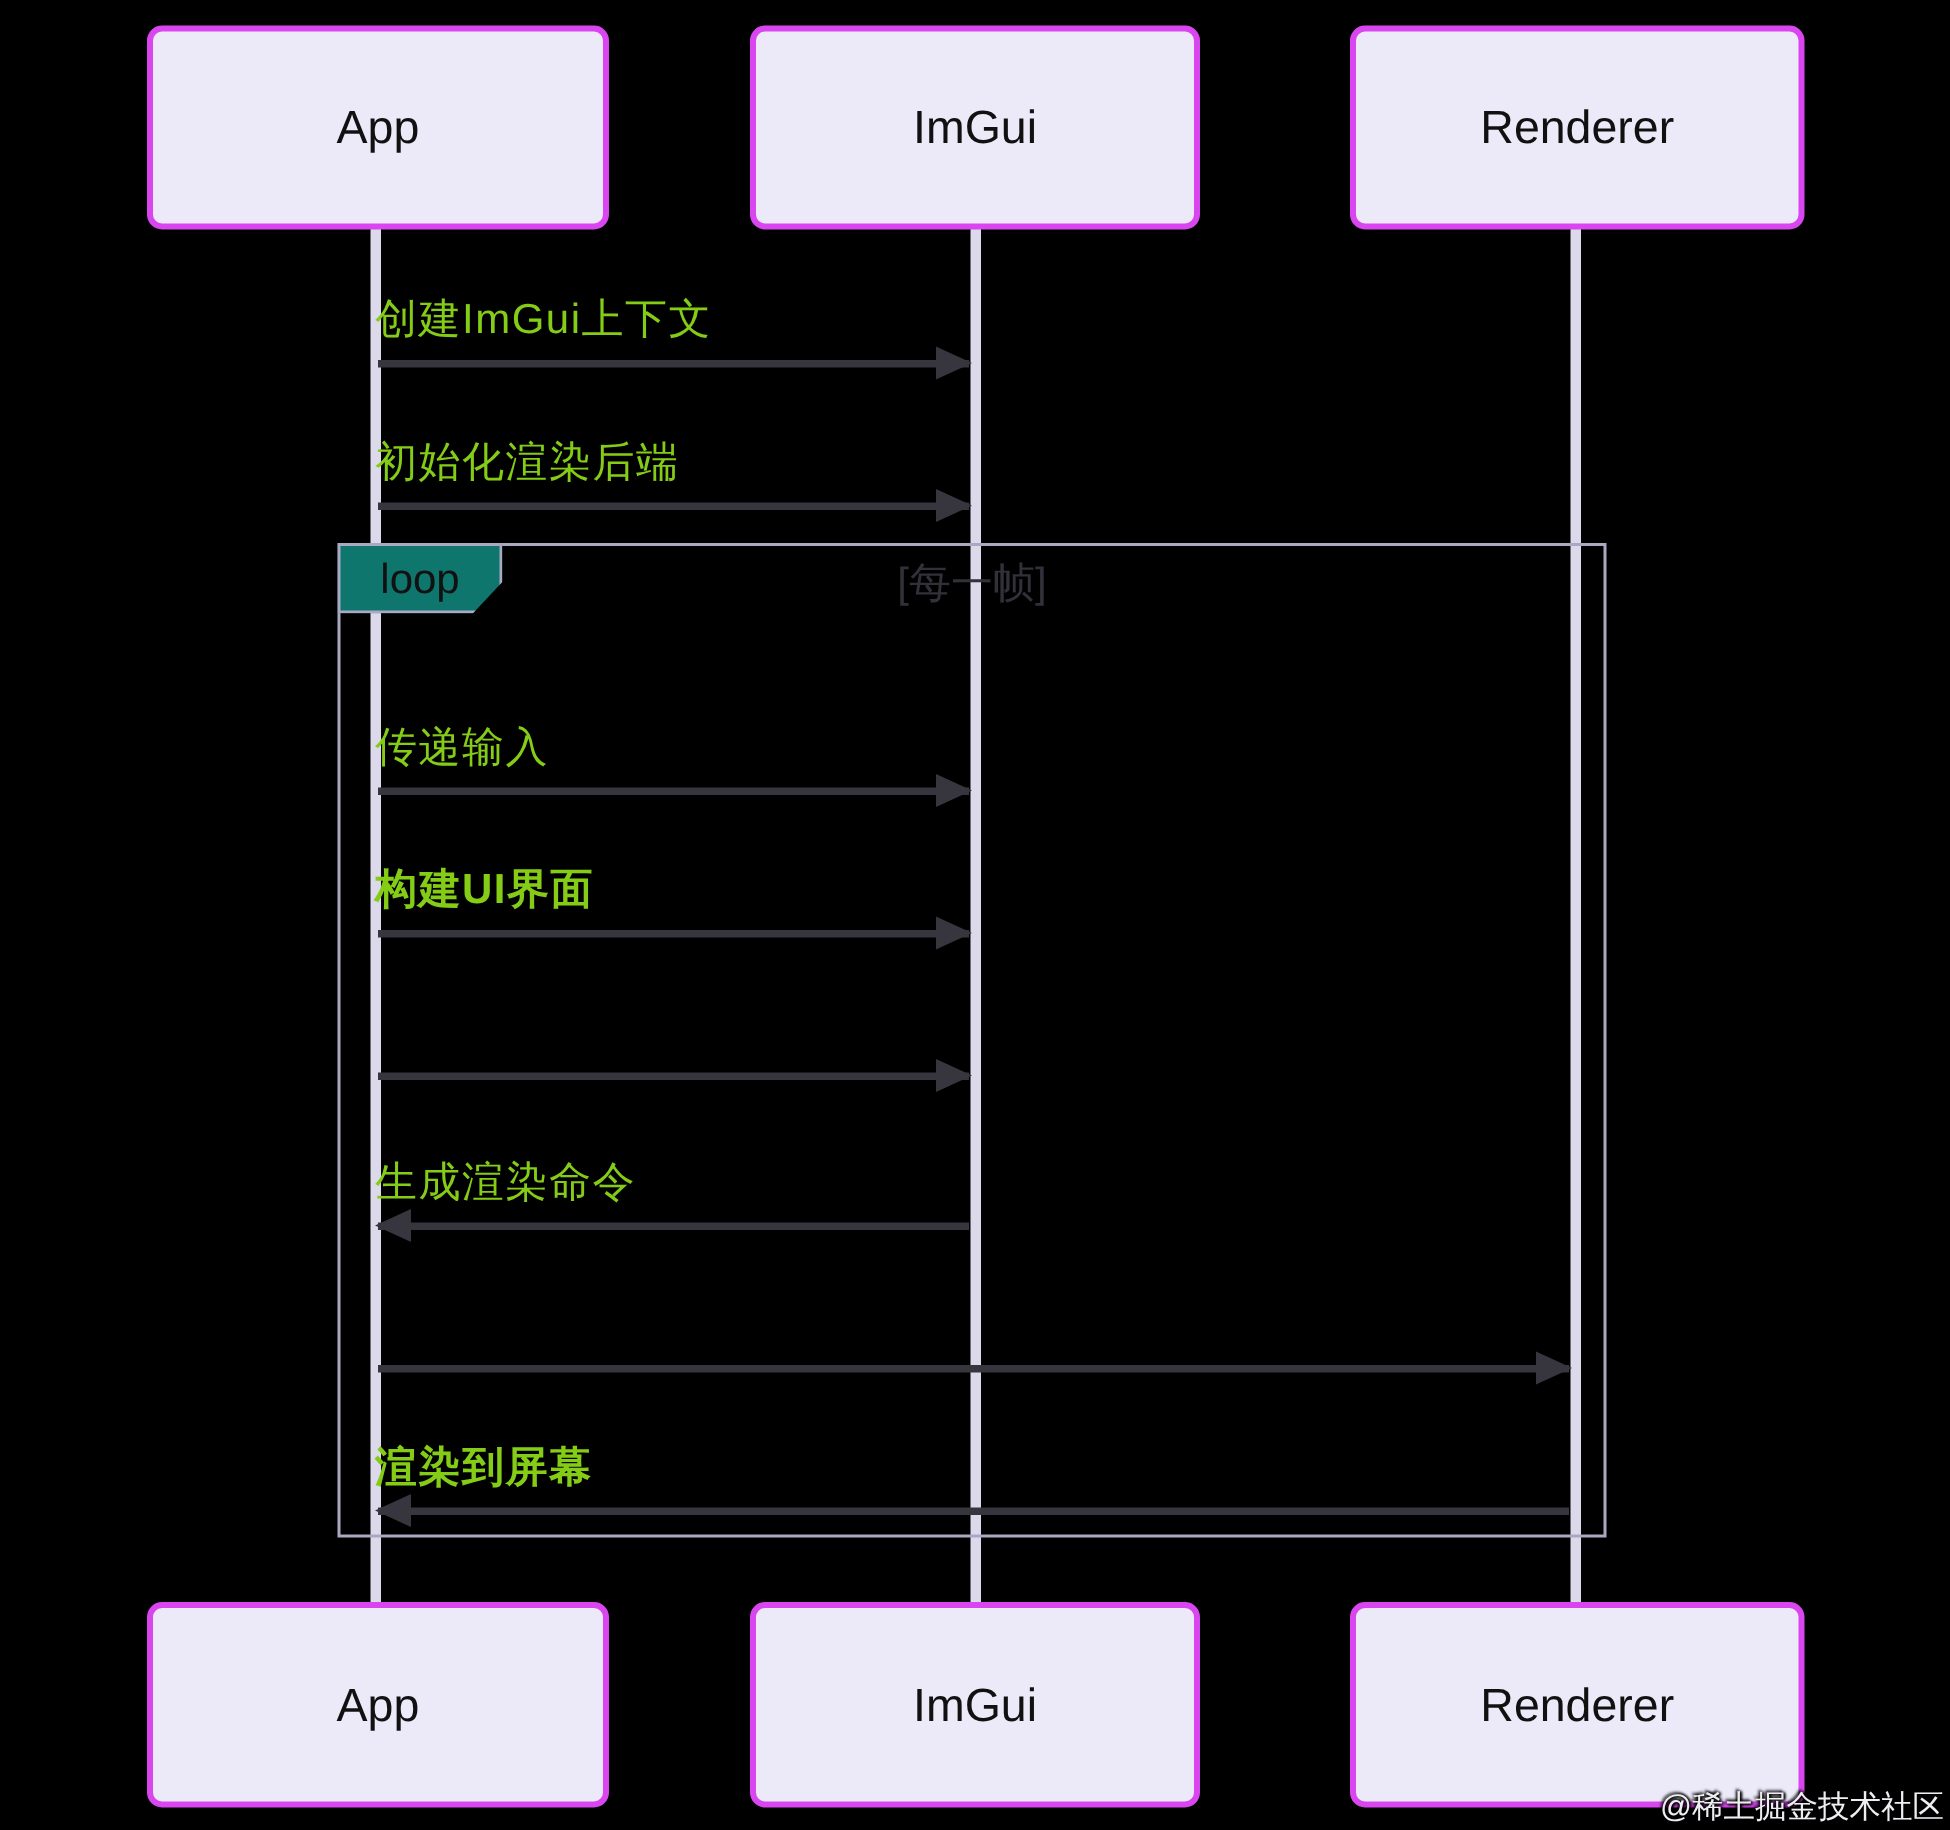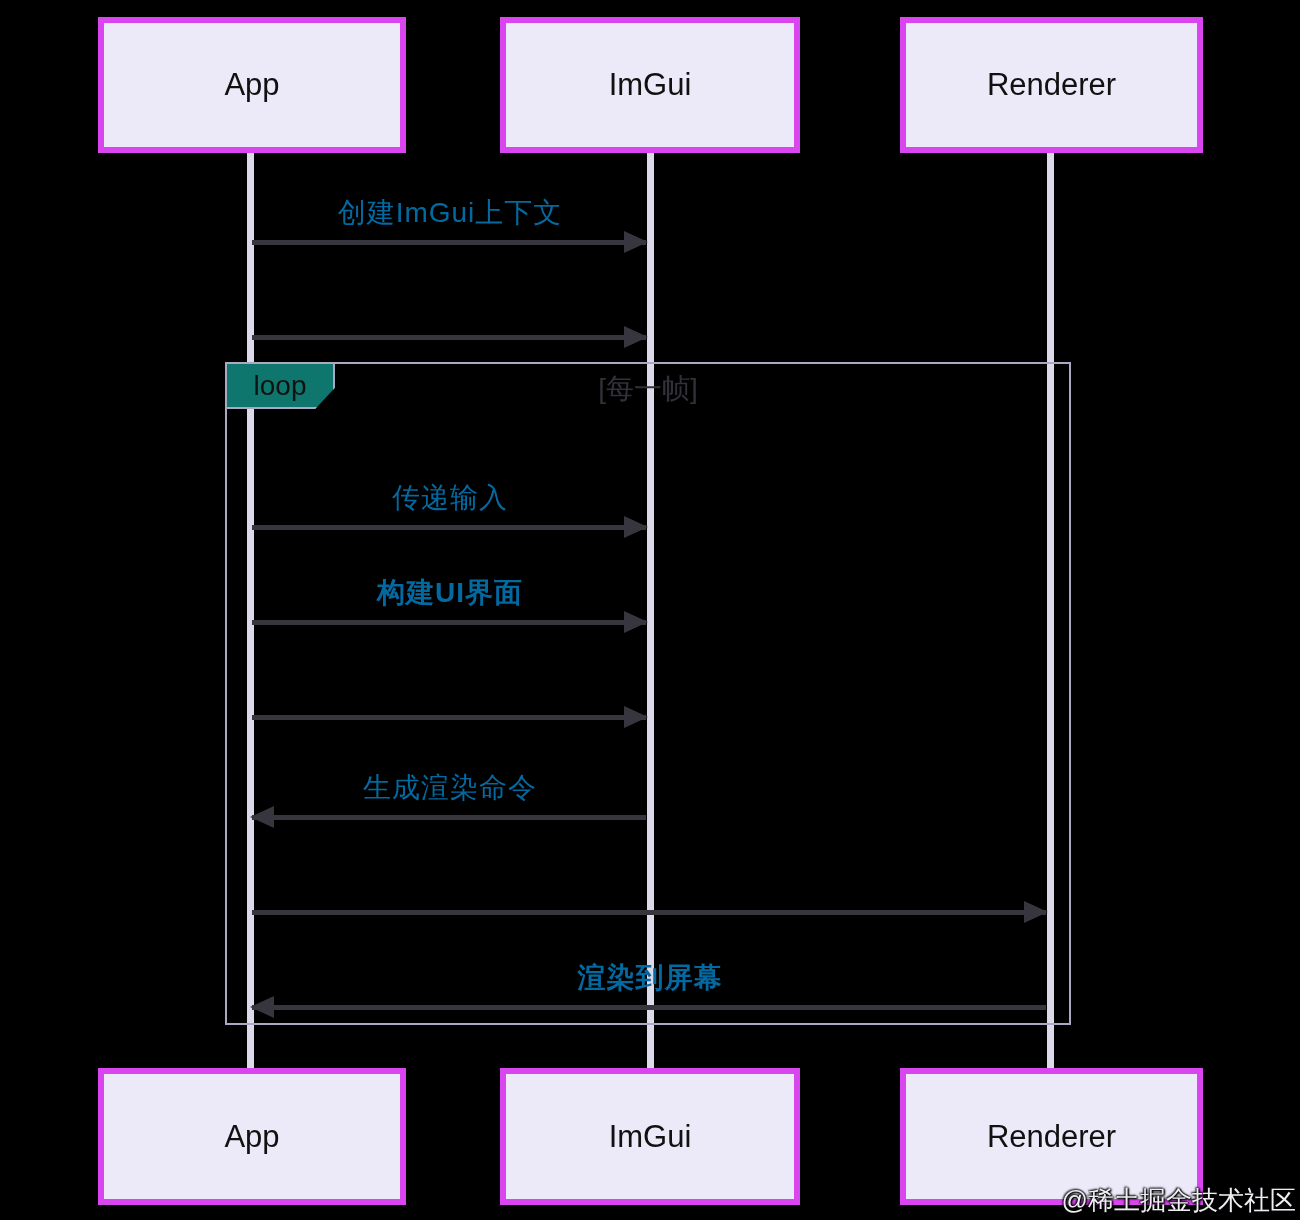--- a/index.html
+++ b/index.html
@@ -7,22 +7,22 @@
     width:1300px;height:1220px;position:relative;overflow:hidden;
     background:#000000;
     font-family:"Liberation Sans","DejaVu Sans",sans-serif;
   }
   .stage{position:absolute;inset:0;}
 
   
   .actor{
     position:absolute;
     background:#ECEAF9;
-    border:6px solid #d946ef;
-    border-radius:0;
+    border:4px solid #d946ef;
+    border-radius:10px;
     display:flex;align-items:center;justify-content:center;
     color:#111;font-size:31px;font-weight:500;
     box-sizing:border-box;
   }
 
   
   .lifeline{
     position:absolute;width:7px;background:#DBD9EA;
   }
 
@@ -38,22 +38,22 @@
     color:#111;font-size:28px;
     clip-path:polygon(0 0,100% 0,100% 55%,82% 100%,0 100%);
   }
   .loop-cond{
     position:absolute;text-align:center;
     color:#32313a;font-size:28px;
   }
 
   
   .msg-label{
-    position:absolute;text-align:center;
-    color:#0369a1;font-size:28px;letter-spacing:1px;
+    position:absolute;text-align:left;
+    color:#84cc16;font-size:28px;letter-spacing:1px;
     white-space:nowrap;
   }
   .arrow{position:absolute;height:0;}
   .arrow .line{
     position:absolute;left:0;right:0;top:-2px;height:5px;background:#37363E;
   }
   .arrow .head{position:absolute;width:0;height:0;top:-11px;}
   .arrow.dir-right .head{
     right:-2px;
     border-left:24px solid #37363E;
@@ -63,21 +63,21 @@
   .arrow.dir-left .head{
     left:-2px;
     border-right:24px solid #37363E;
     border-top:11px solid transparent;
     border-bottom:11px solid transparent;
   }
 
   
   .watermark{
     position:absolute;right:4px;bottom:2px;
-    color:#EDEDF2;font-size:26px;
+    color:#EDEDF2;font-size:21px;
     text-shadow:1px 1px 2px #000,-1px -1px 2px #000,1px 0 2px #000,0 1px 2px #000;
   }
 </style>
 </head>
 <body>
 
 <div class="stage">
 
   <div class="lifeline" style="left:247px;top:152px;height:918px;"></div>
   <div class="lifeline" style="left:647px;top:152px;height:918px;"></div>
@@ -108,20 +108,21 @@
     <span>loop</span>
   </div>
   <div class="loop-cond" style="left:448px;top:370px;width:400px;">[每一帧]</div>
 
   <div class="msg-label" style="left:250px;top:194px;width:400px;">创建ImGui上下文</div>
   <div class="arrow dir-right" style="left:252px;top:242px;width:394px;">
       <span class="line"></span>
       <span class="head"></span>
     </div>
 
+  <div class="msg-label" style="left:250px;top:289px;width:400px;">初始化渲染后端</div>
   <div class="arrow dir-right" style="left:252px;top:337px;width:394px;">
       <span class="line"></span>
       <span class="head"></span>
     </div>
 
   <div class="msg-label" style="left:250px;top:479px;width:400px;">传递输入</div>
   <div class="arrow dir-right" style="left:252px;top:527px;width:394px;">
       <span class="line"></span>
       <span class="head"></span>
     </div>

